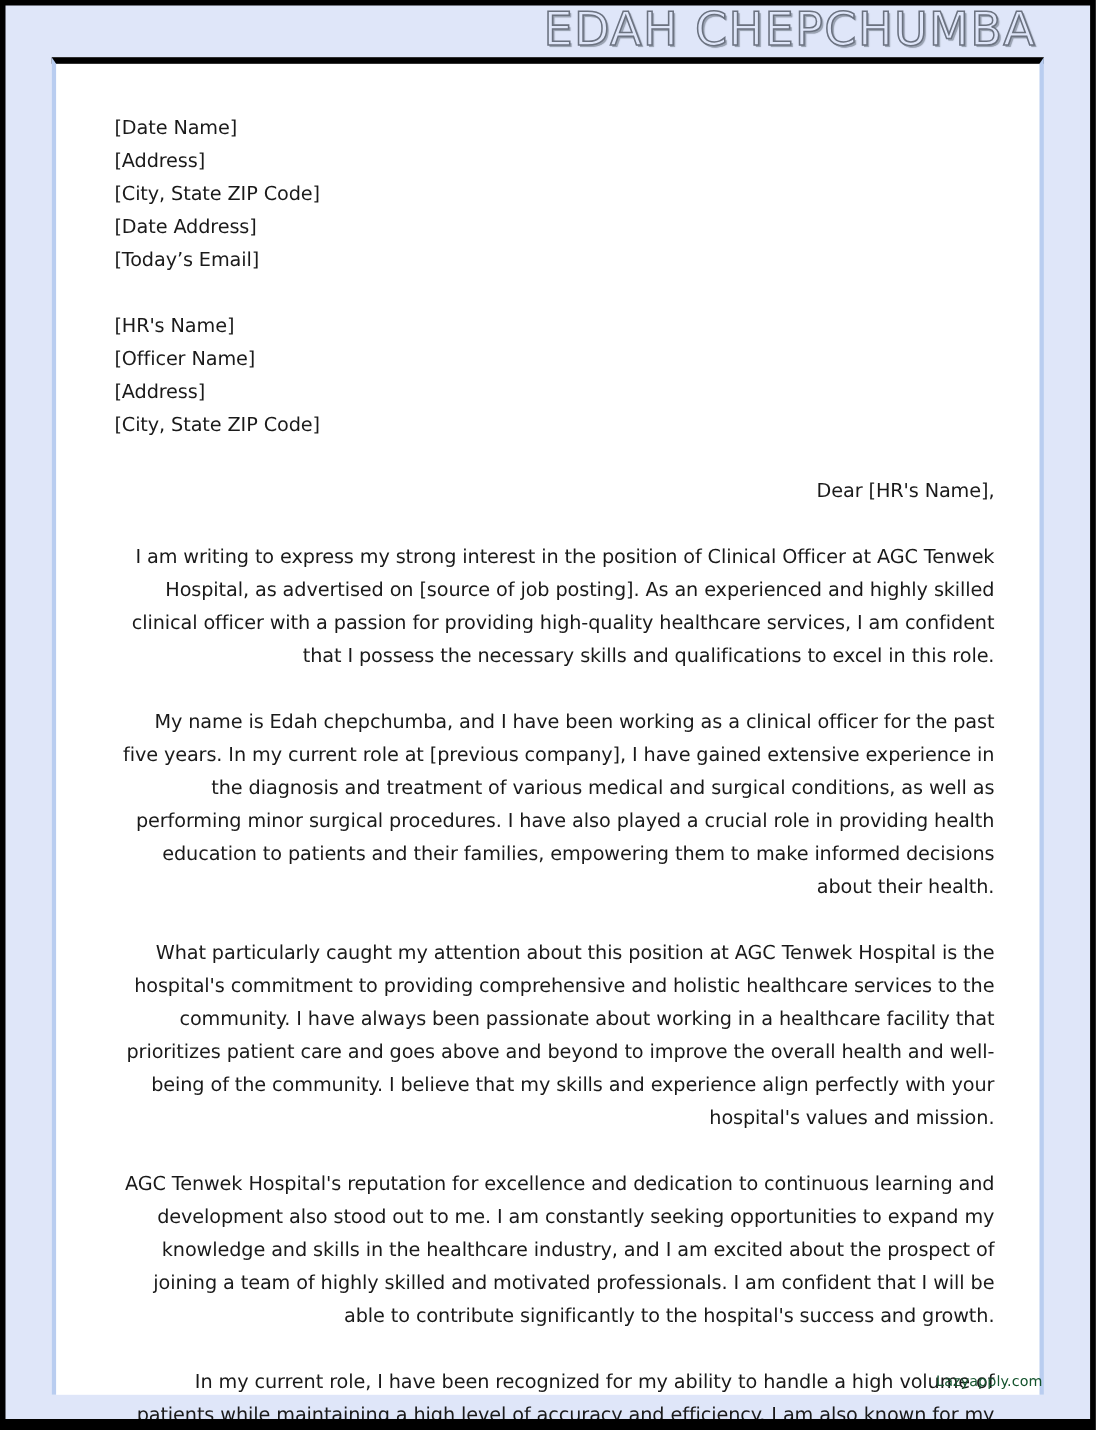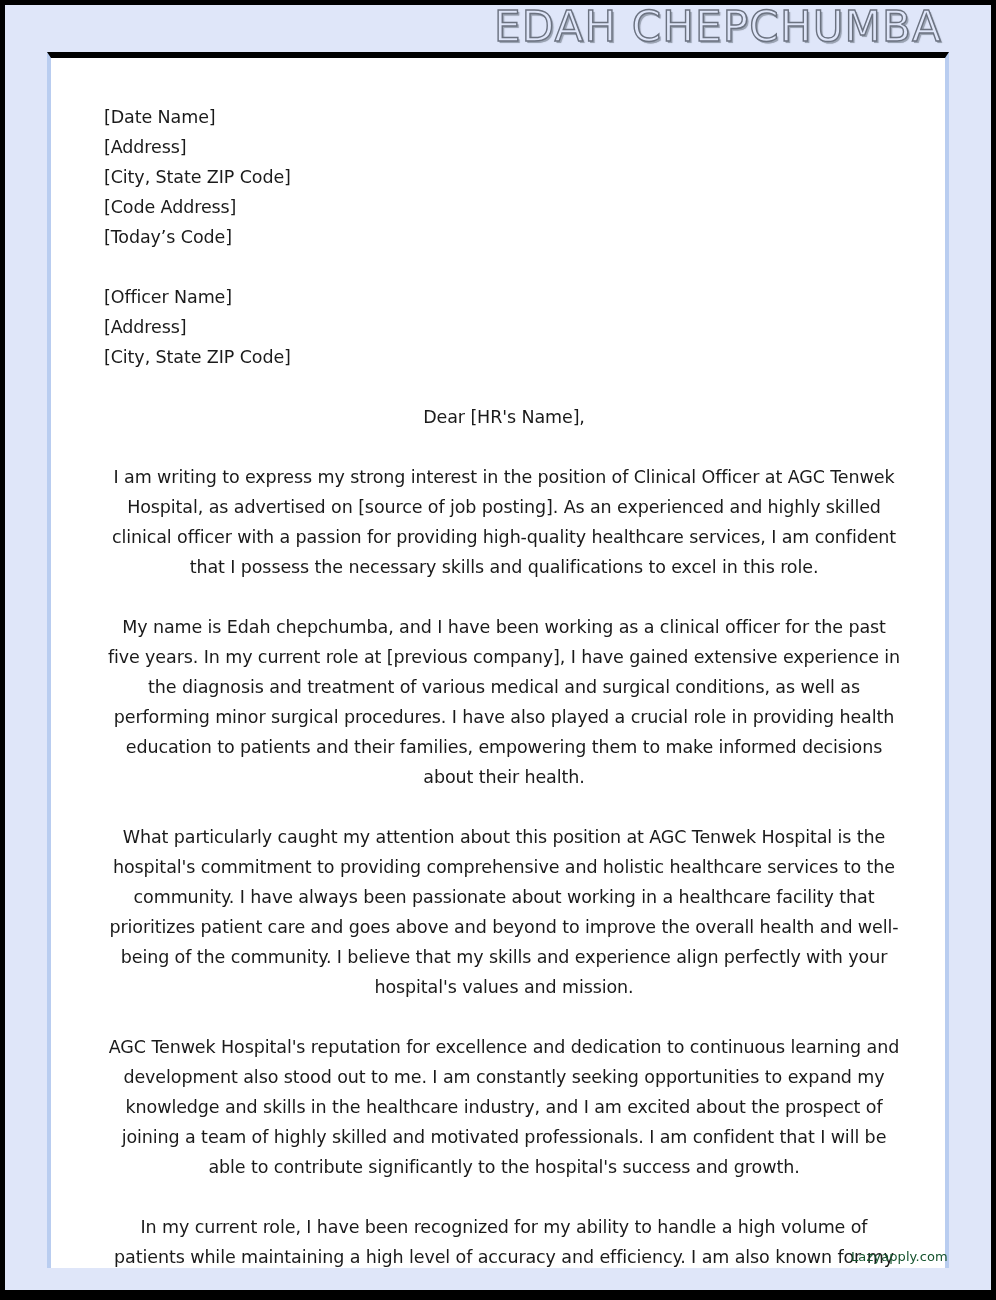--- a/index.html
+++ b/index.html
@@ -95,21 +95,21 @@
     display: block;
     white-space: nowrap;
   }
 
   .block-gap {
     height: 30px;
   }
 
   .letter-para {
     margin: 0;
-    text-align: center;
+    text-align: right;
   }
 
   .para-gap {
     height: 30px;
   }
 
   
   #watermark {
     position: absolute;
     left: 846px;
@@ -133,27 +133,28 @@
     </div>
 
     <div id="letter-page"></div>
 
     <div id="letter-body">
 
       <div>
         <span class="addr-line">[Date Name]</span>
         <span class="addr-line">[Address]</span>
         <span class="addr-line">[City, State ZIP Code]</span>
-        <span class="addr-line">[Code Address]</span>
-        <span class="addr-line">[Today’s Code]</span>
+        <span class="addr-line">[Date Address]</span>
+        <span class="addr-line">[Today’s Email]</span>
       </div>
 
       <div class="block-gap"></div>
 
       <div>
+        <span class="addr-line">[HR's Name]</span>
         <span class="addr-line">[Officer Name]</span>
         <span class="addr-line">[Address]</span>
         <span class="addr-line">[City, State ZIP Code]</span>
       </div>
 
       <div class="block-gap"></div>
 
       <p class="letter-para">Dear [HR's Name],</p>
 
       <div class="para-gap"></div>

